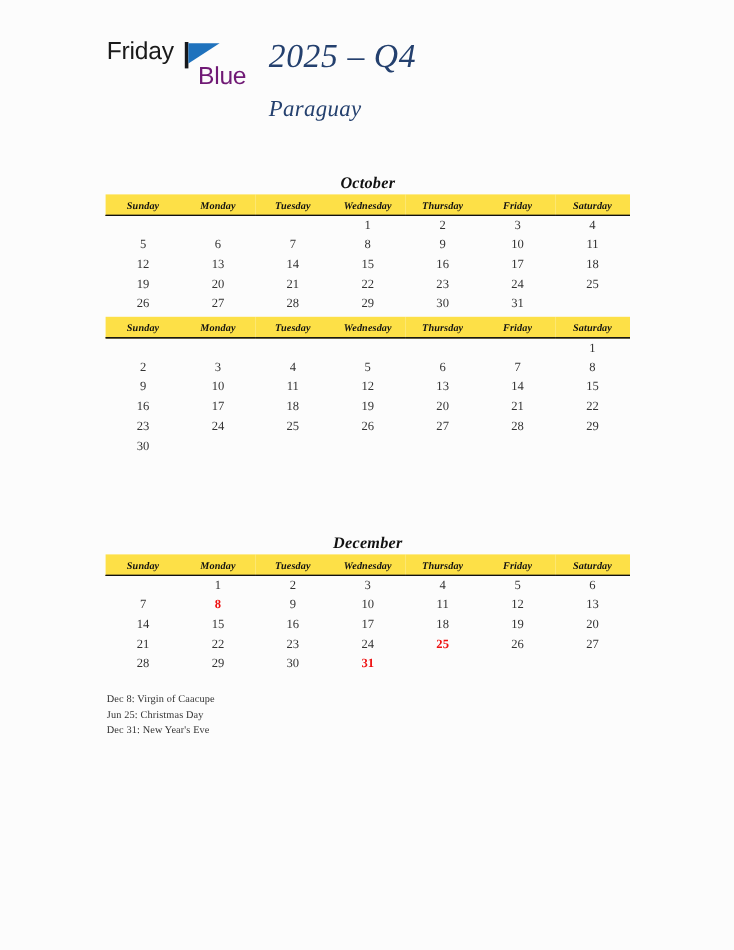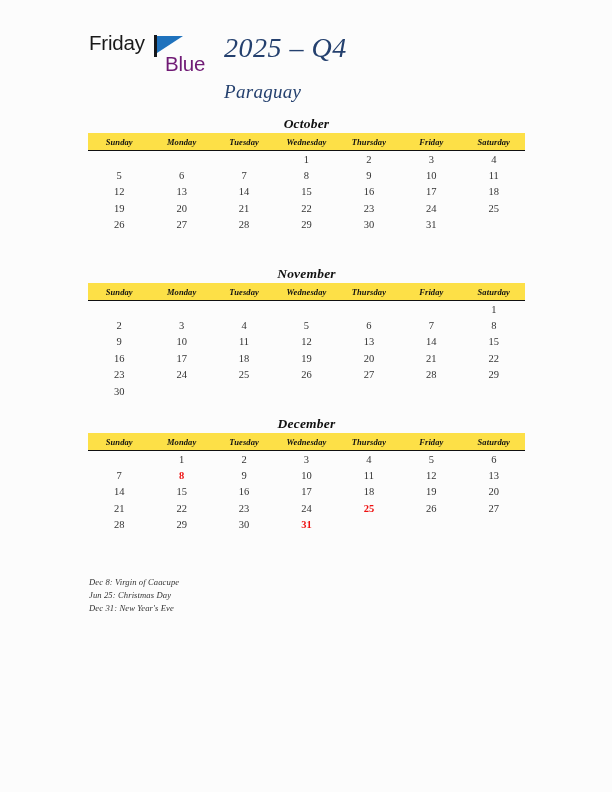--- a/index.html
+++ b/index.html
@@ -107,20 +107,21 @@
   .month-title {
     text-align: center;
     font-family: "Liberation Serif", serif;
     font-style: italic;
     font-weight: bold;
     font-size: 13.5px;
     color: #111;
     height: 19px;
     line-height: 19px;
     letter-spacing: 0.2px;
+    margin-top: 29px;
   }
   table.cal {
     border-collapse: collapse;
     width: 437px;
     table-layout: fixed;
   }
   table.cal thead th {
     background: #fde047;
     font-family: "Liberation Serif", serif;
     font-style: italic;
@@ -156,21 +157,20 @@
 
   
   .legend {
     position: absolute;
     left: 89px;
     top: 576px;
     width: 360px;
   }
   .legend-item {
     font-family: "Liberation Serif", serif;
-    font-style: italic;
     font-size: 8.6px;
     color: #333333;
     line-height: 13.2px;
     letter-spacing: 0.1px;
   }
 </style>
 </head>
 <body>
 
 <div class="page-header">
@@ -249,21 +249,20 @@
             <td>28</td>
             <td>29</td>
             <td>30</td>
             <td>31</td>
             <td class="empty">&nbsp;</td>
           </tr>
         </tbody>
       </table>
     </div>
     <div class="month" style="top: 264px;">
-      <div class="month-title">November</div>
       <table class="cal">
         <thead>
           <tr>
             <th>Sunday</th>
             <th>Monday</th>
             <th>Tuesday</th>
             <th>Wednesday</th>
             <th>Thursday</th>
             <th>Friday</th>
             <th>Saturday</th>

